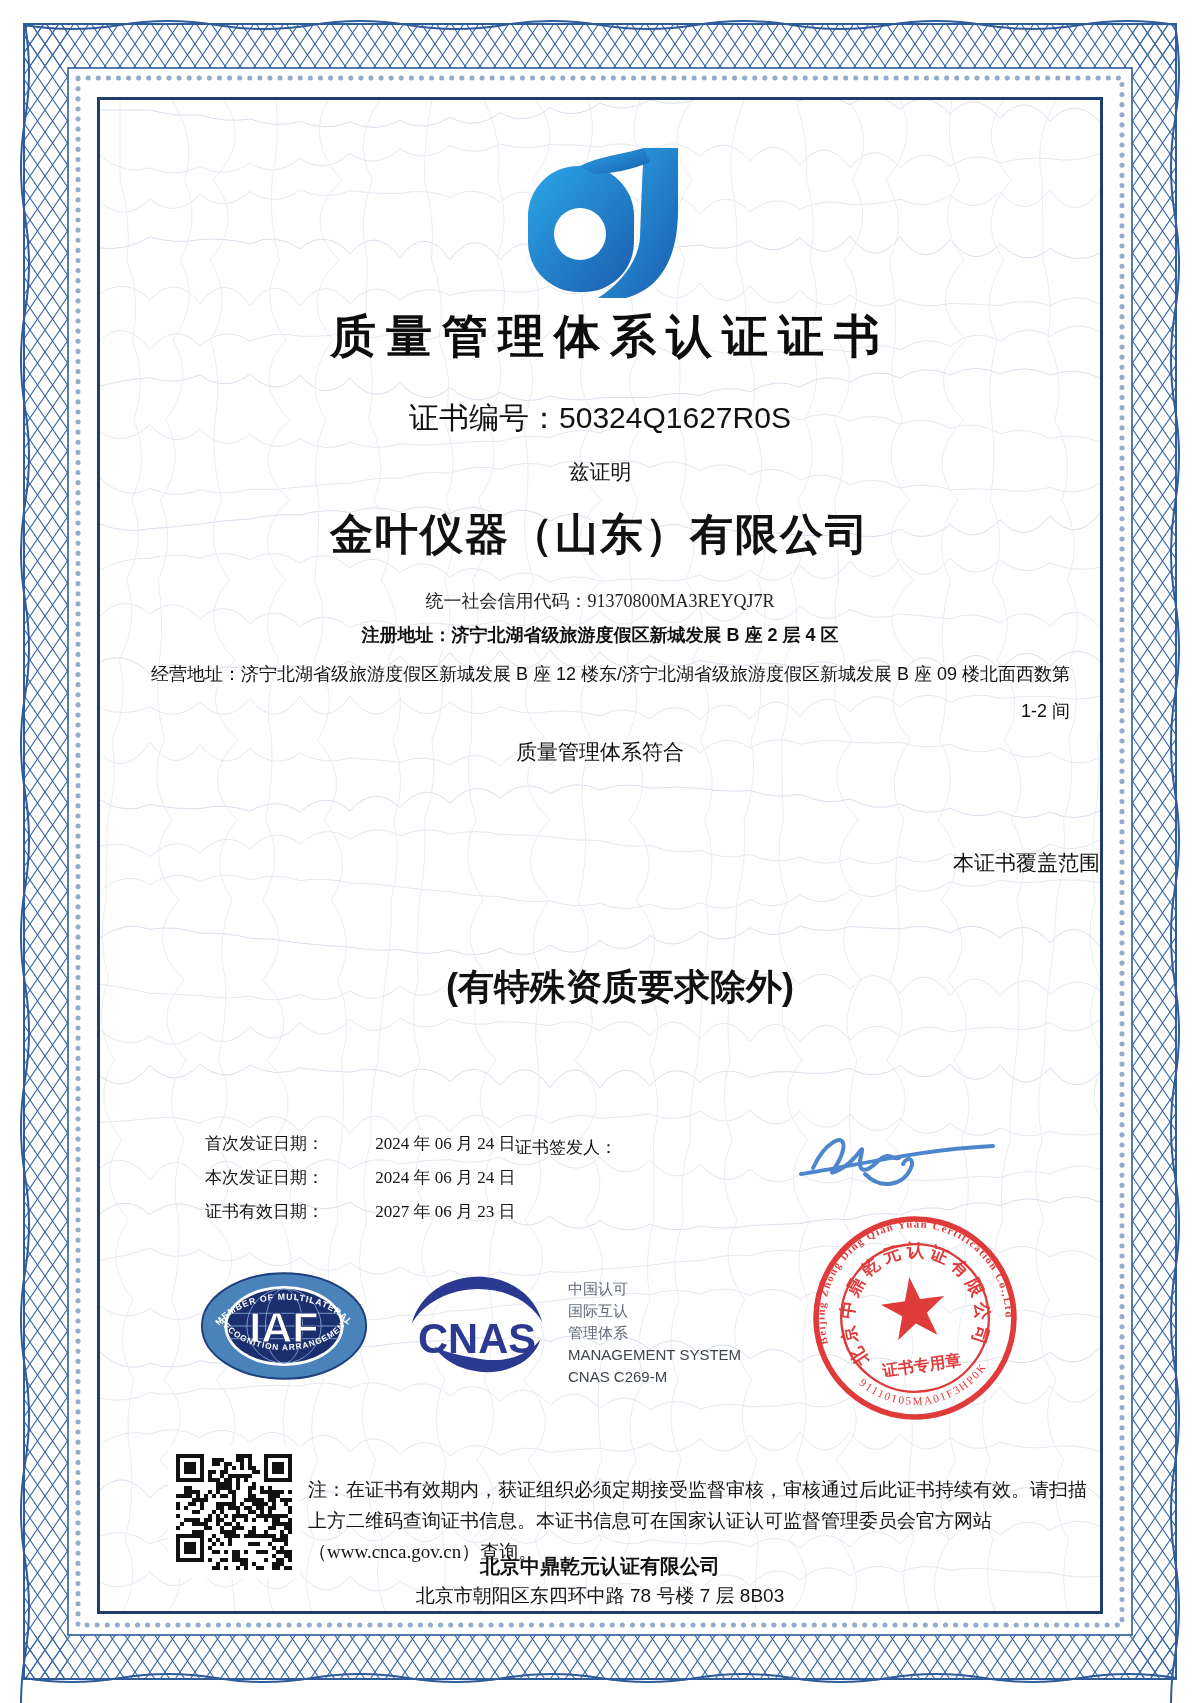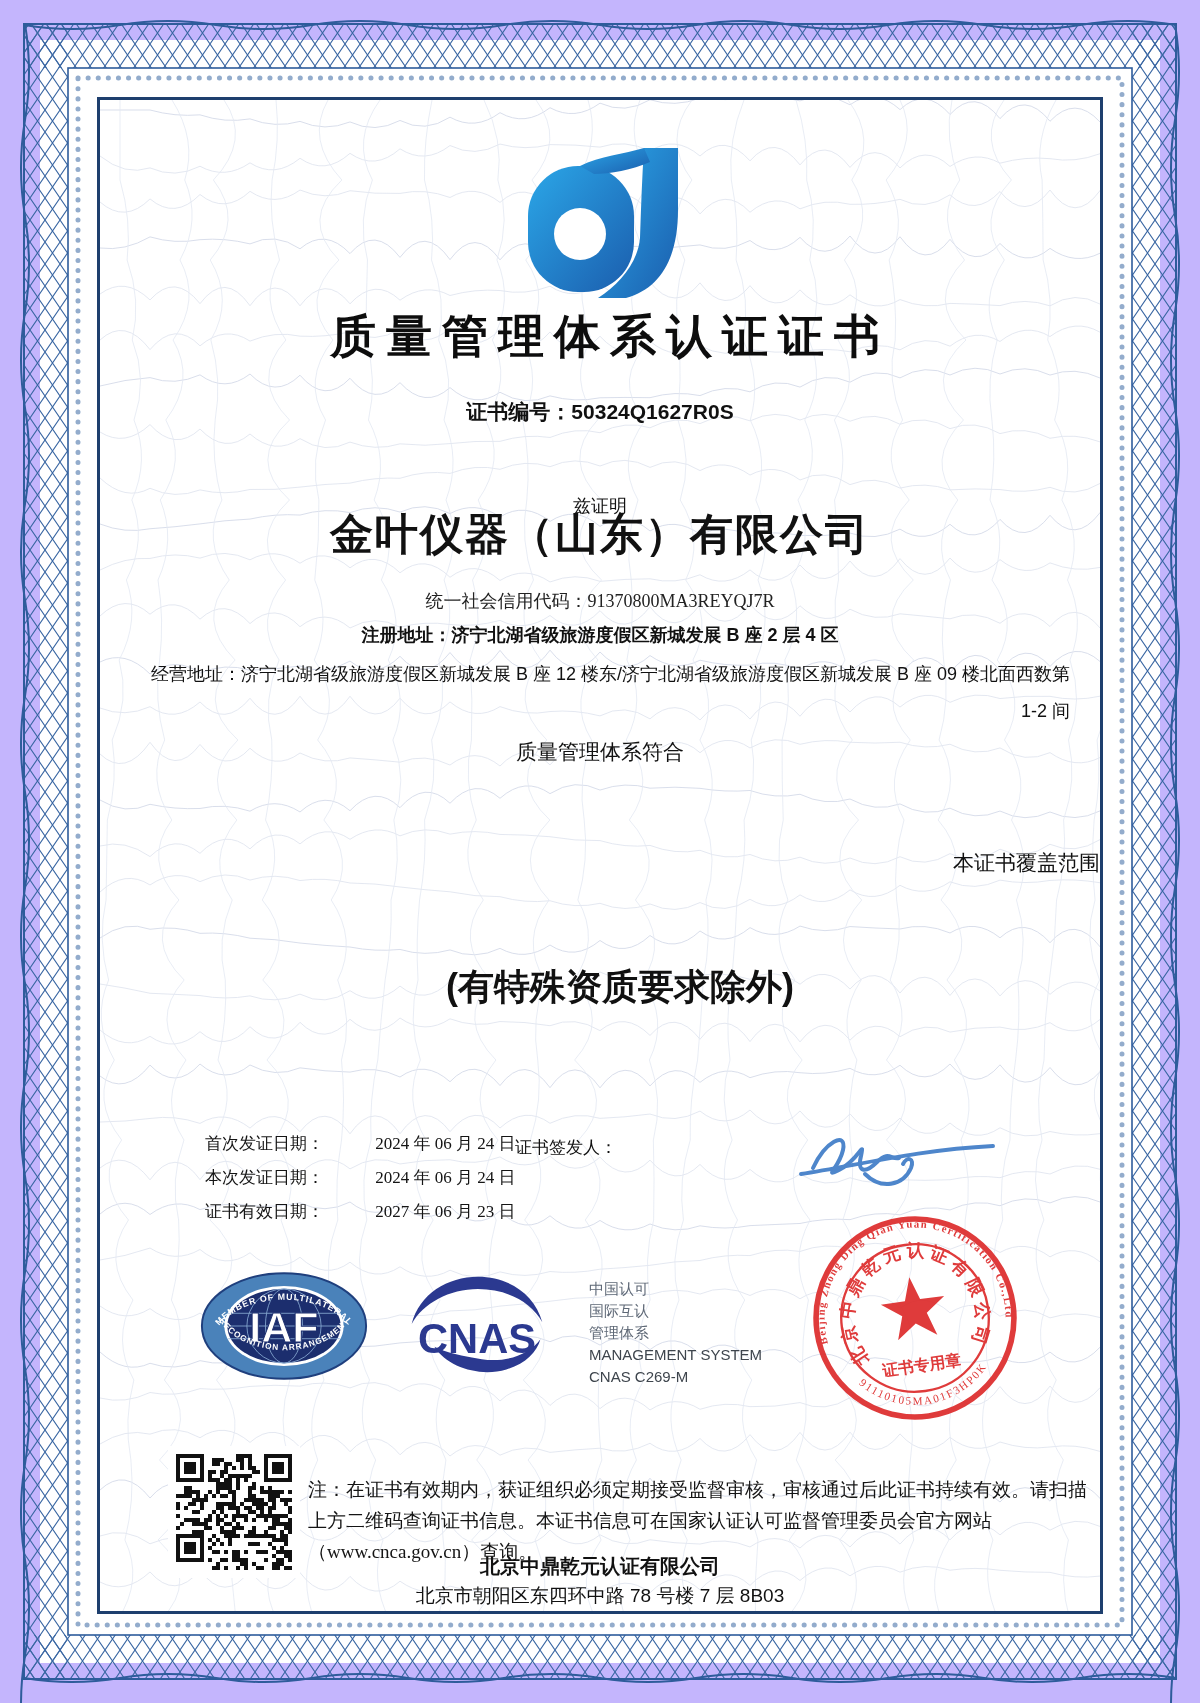--- a/index.html
+++ b/index.html
@@ -1,42 +1,42 @@
 <!DOCTYPE html>
 <html><head>
 <meta charset="utf-8">
 <style>
   html,body{margin:0;padding:0;background:#b9cde6;}
-  .page{position:relative;width:1200px;height:1703px;margin:0 auto;background:#c4b5fd;
+  .page{position:relative;width:1200px;height:1703px;margin:0 auto;background:#ffffff;
         overflow:hidden;font-family:"Liberation Sans",sans-serif;color:#111;}
   .sheet{position:absolute;left:40px;top:40px;width:1120px;height:1623px;background:#ffffff;}
   .border-svg{position:absolute;left:0;top:0;}
   .frame{position:absolute;left:97px;top:97px;width:1000px;height:1511px;
          border:3px solid #1e3f6e;background:#ffffff;}
   .watermark{position:absolute;left:100px;top:100px;}
   .abs{position:absolute;}
   .ctr{left:100px;width:1000px;text-align:center;}
   .title{top:306px;font-size:46px;font-weight:900;letter-spacing:10px;padding-left:10px;color:#0d0d0d;}
-  .certno{top:398px;font-size:21px;font-weight:700;}
-  .declare{top:458px;font-size:18px;font-weight:500;margin-top:36px;}
+  .certno{top:398px;font-size:30px;font-weight:400;}
+  .declare{top:458px;font-size:21px;font-weight:500;}
   .company{top:506px;font-size:43px;font-weight:700;letter-spacing:2px;}
   .credit{top:589px;font-size:18px;font-family:"Liberation Serif",serif;color:#222;}
   .regaddr{top:623px;font-size:18px;font-weight:700;}
   .bizaddr{top:656px;left:130px;width:940px;text-align:right;font-size:18px;font-weight:400;line-height:37px;}
   .conform{top:738px;font-size:21px;font-weight:400;}
   .standard{top:776px;font-size:38px;font-weight:900;letter-spacing:1px;}
   .scopelabel{top:849px;font-size:21px;font-weight:500;text-align:right;}
   .scope1{top:905px;font-size:28px;font-weight:800;}
   .scope2{top:963px;font-size:36px;font-weight:800;padding-left:20px;}
   .dates{top:1132px;left:205px;font-family:"Liberation Serif",serif;font-size:17px;color:#151515;}
   .dates .row{margin-bottom:11px;white-space:nowrap;}
   .dates .lab{display:inline-block;min-width:150px;}
   .dates .val{margin-left:16px;}
   .signer{top:1136px;left:515px;font-family:"Liberation Serif",serif;font-size:17px;}
-  .cnastext{top:1278px;left:568px;font-size:15px;line-height:22px;text-align:left;margin-left:21px;}
+  .cnastext{top:1278px;left:568px;font-size:15px;line-height:22px;text-align:left;}
   .cnastext .cn{color:#5e6876;}
   .cnastext .en{color:#3e454d;font-weight:500;}
   .note{top:1474px;left:308px;width:782px;font-family:"Liberation Serif",serif;
         font-size:19px;line-height:31px;text-align:left;color:#141414;}
   .footer1{top:1553px;font-size:20px;font-weight:700;}
   .footer2{top:1583px;font-size:19px;font-weight:500;}
 </style>
 </head>
 <body>
 

